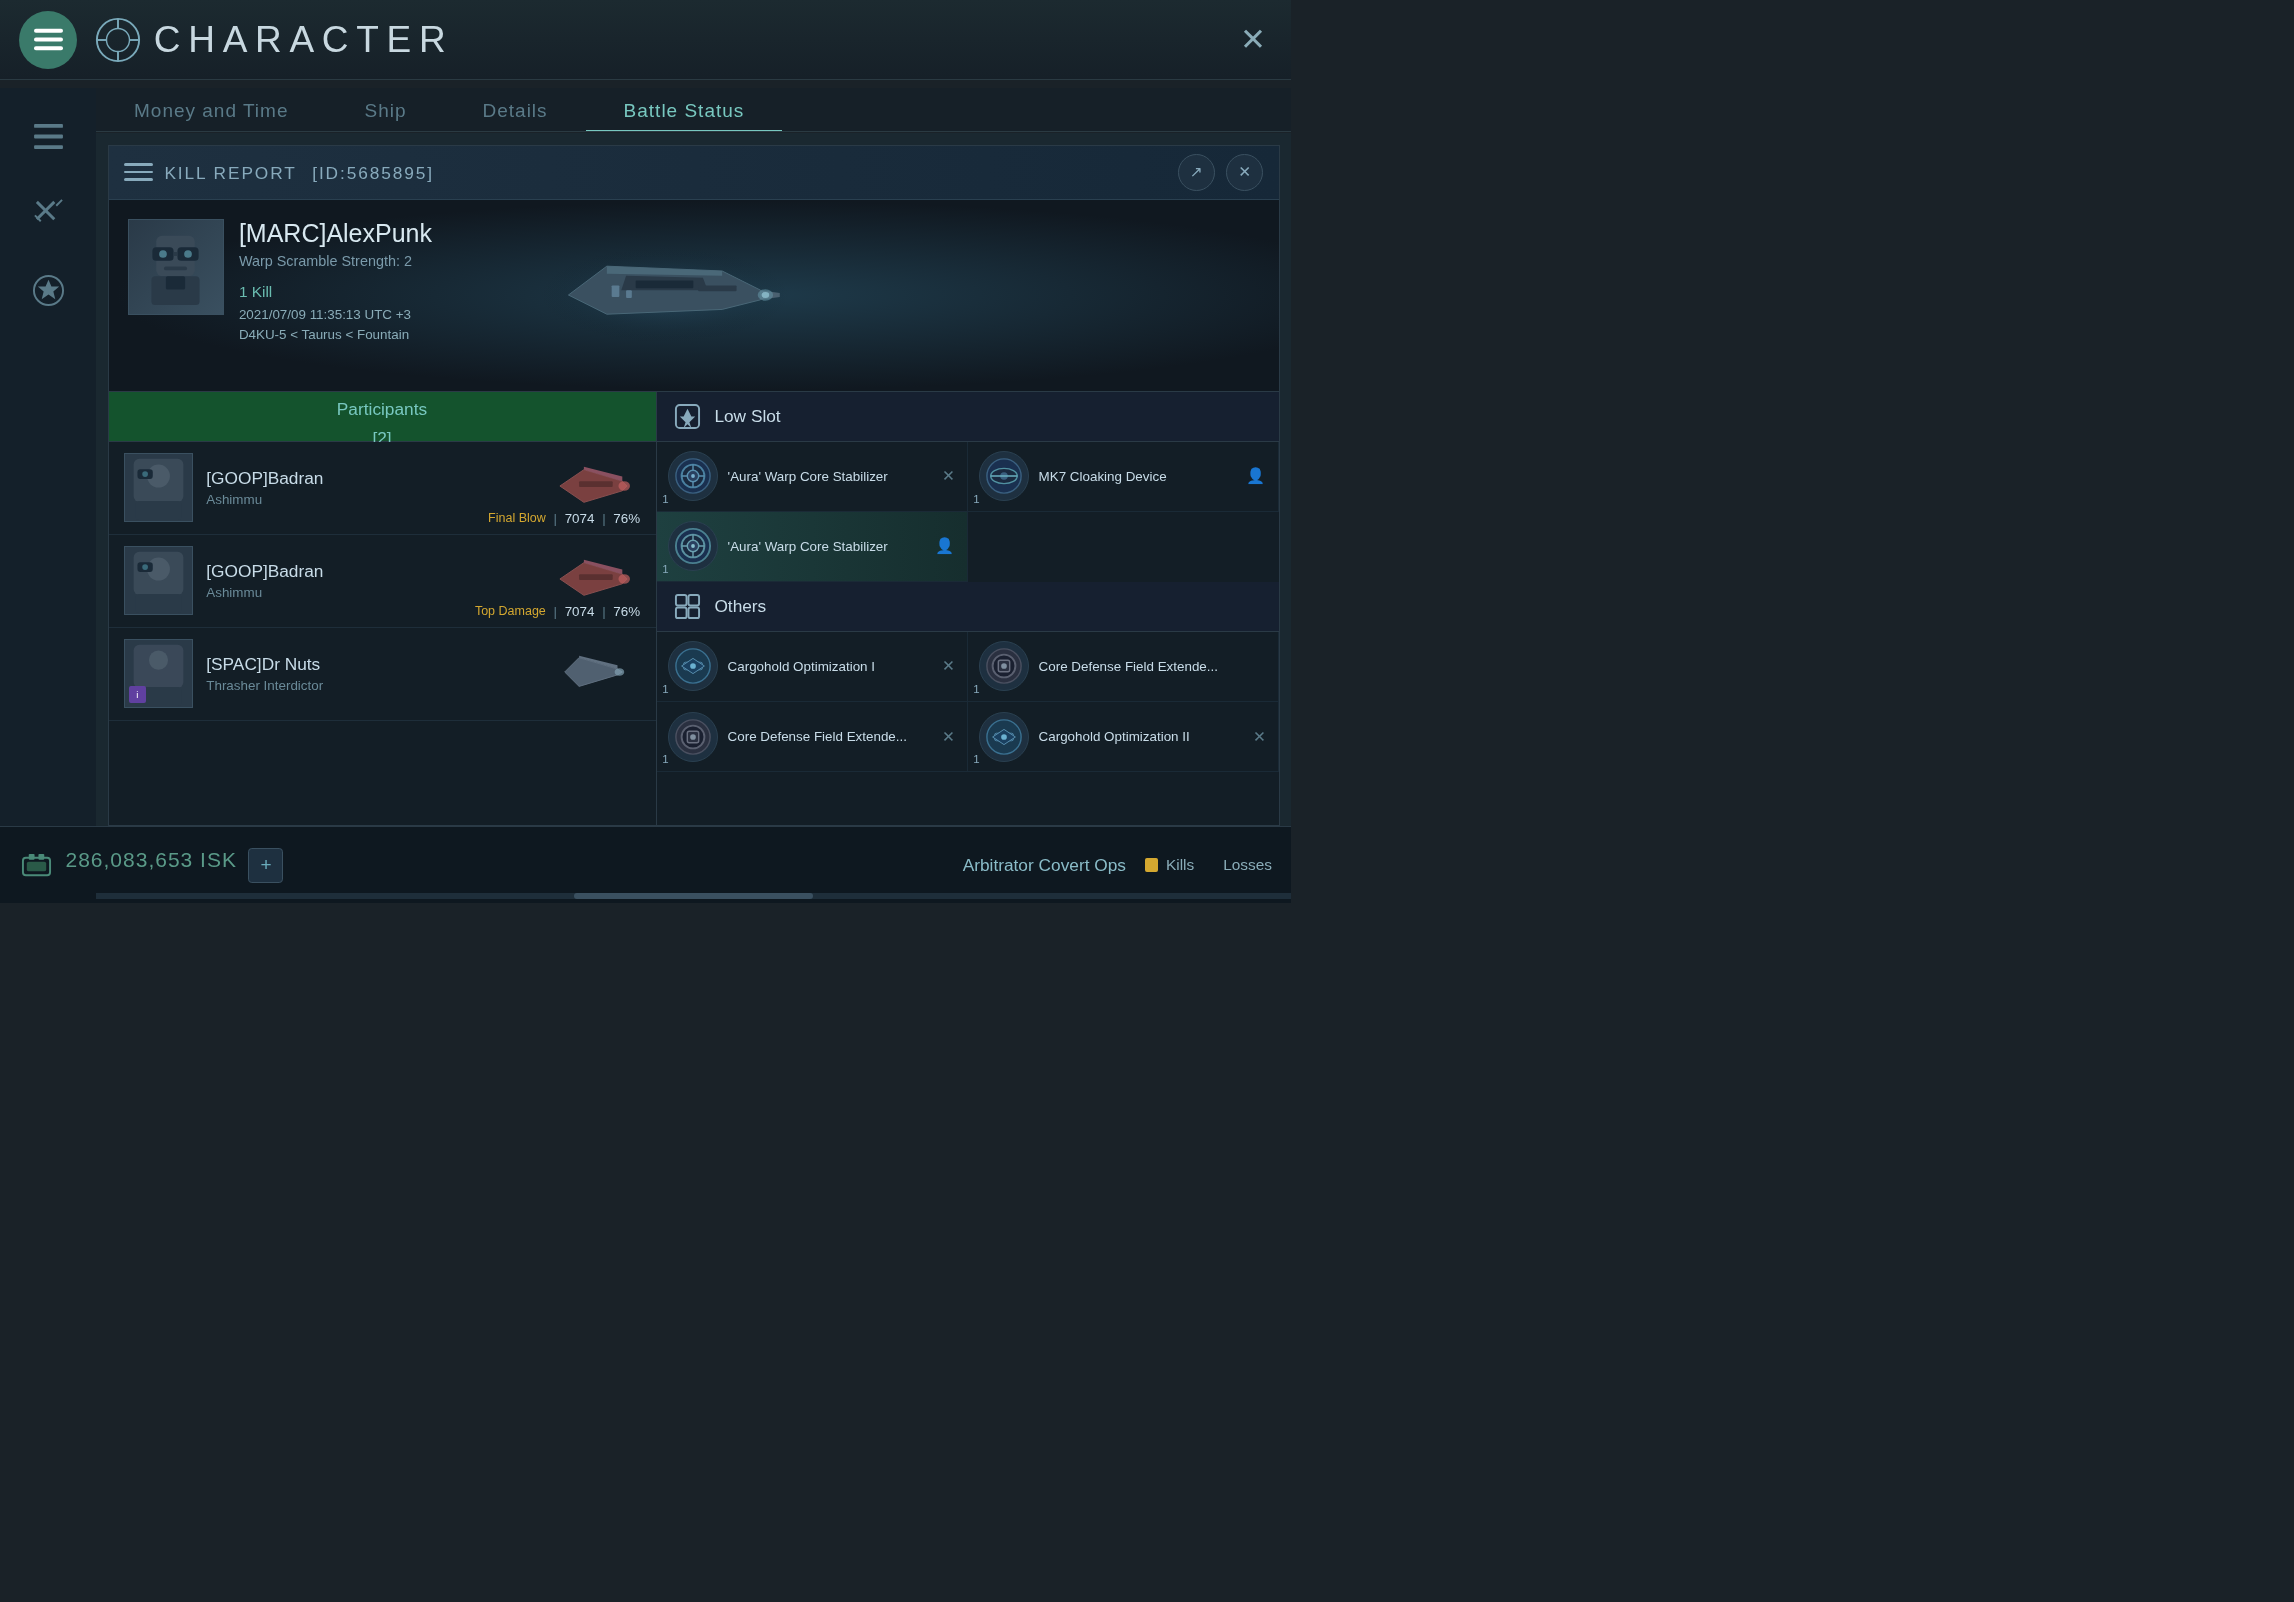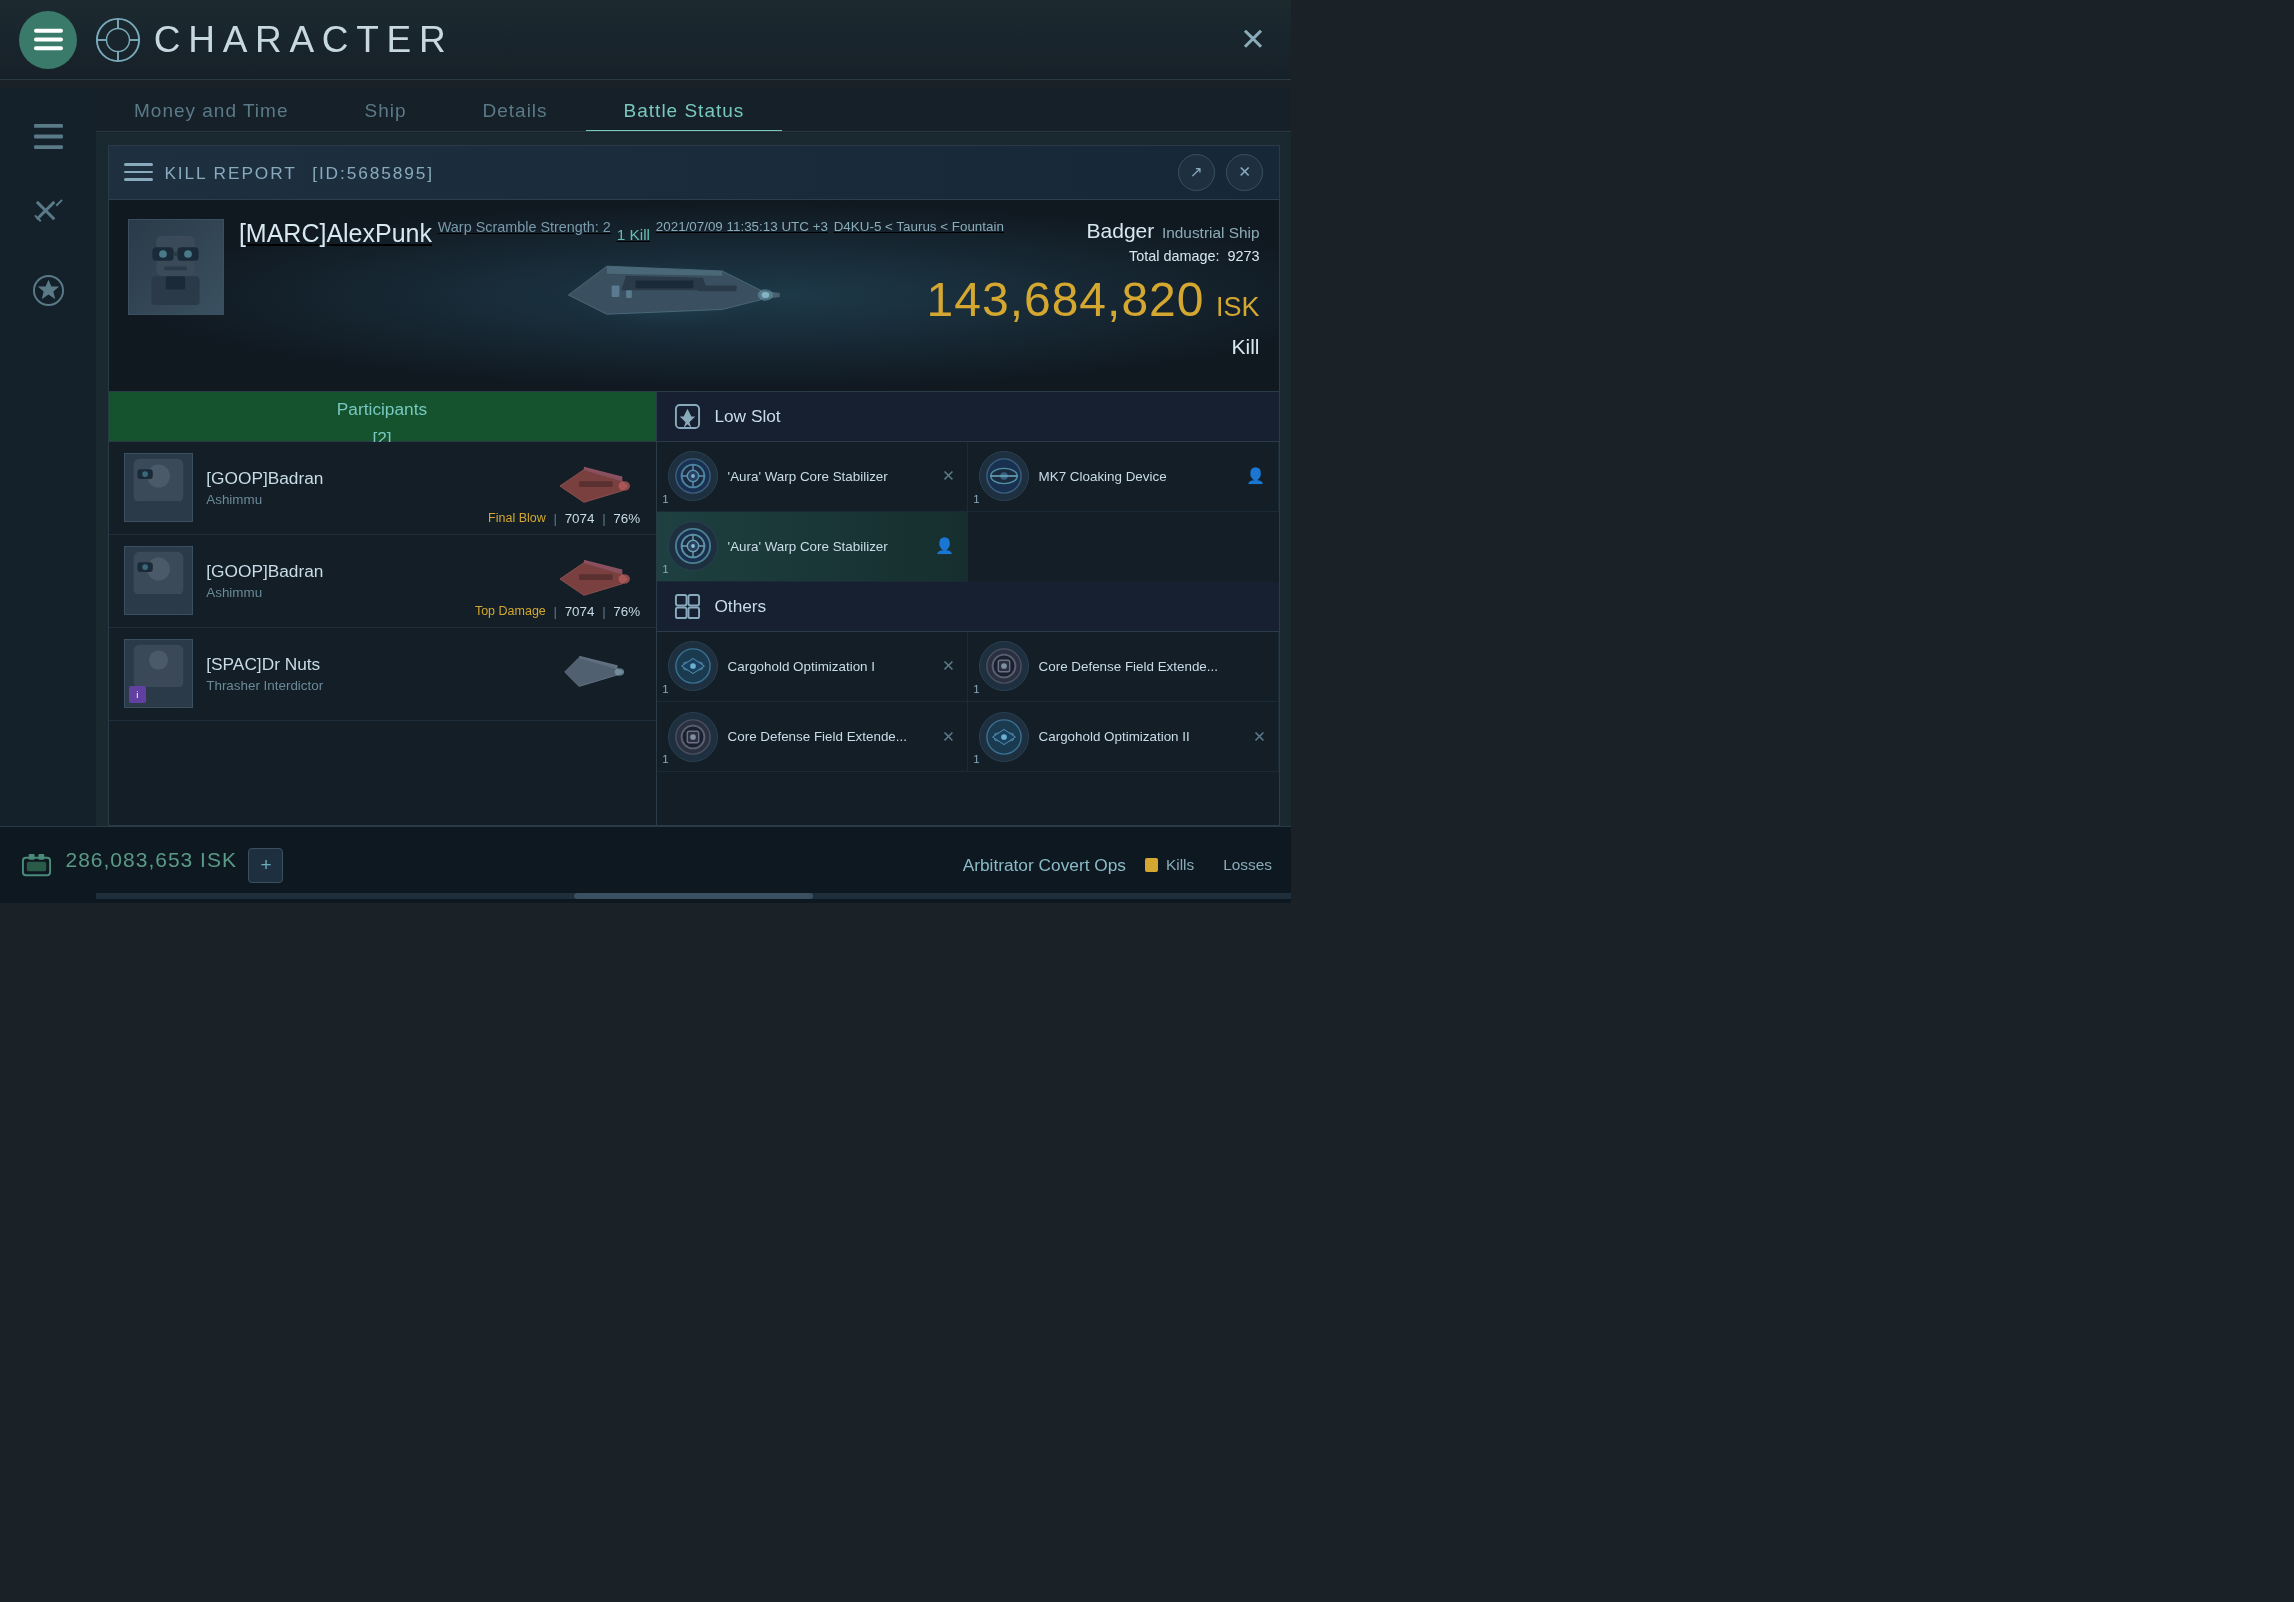--- a/index.html
+++ b/index.html
@@ -215,22 +215,22 @@
       height: 100%;
       background: linear-gradient(135deg, #2a3a48 0%, #3a5060 100%);
       display: flex;
       align-items: center;
       justify-content: center;
       font-size: 38px;
       color: #5a7a88;
     }
     .kr-char-info {
       display: flex;
+      flex-direction: column;
       gap: 5.8px;
-      text-decoration: underline;
     }
     .kr-char-name {
       color: #d8e8f0;
       font-size: 25px;
       font-weight: 400;
     }
     .kr-char-stat {
       color: #7a9aaa;
       font-size: 14.4px;
     }
@@ -697,35 +697,20 @@
         </div>
         <div class="kr-char-info">
           <div class="kr-char-name">[MARC]AlexPunk</div>
           <div class="kr-char-stat">Warp Scramble Strength: 2</div>
           <div class="kr-kill-label">1 Kill</div>
           <div class="kr-datetime">2021/07/09 11:35:13 UTC +3</div>
           <div class="kr-location">D4KU-5 &lt; Taurus &lt; Fountain</div>
         </div>
       </div>
 
-      <div class="kr-stats">
-        <div style="display:flex;align-items:baseline;gap:7.7px;justify-content:flex-end;">
-          <span class="kr-ship-type">Badger</span>
-          <span class="kr-ship-class">Industrial Ship</span>
-        </div>
-        <div class="kr-dmg-label">
-          <span>Total damage:</span>
-          &nbsp;<span style="color:#d8e8f0;">9273</span>
-        </div>
-        <div style="display:flex;align-items:baseline;gap:3.8px;justify-content:flex-end;margin-top:3.8px;">
-          <span class="kr-isk">143,684,820</span>
-          <span class="kr-isk-unit">ISK</span>
-        </div>
-        <div class="kr-kill-type">Kill</div>
-      </div>
     </div>
 
     <div class="kr-lower">
 
       <div class="participants-panel">
         <div class="participants-header">
           <div class="part-accent"></div>
           <span class="participants-title">Participants</span>
           <span class="participants-count">[2]</span>
         </div>

